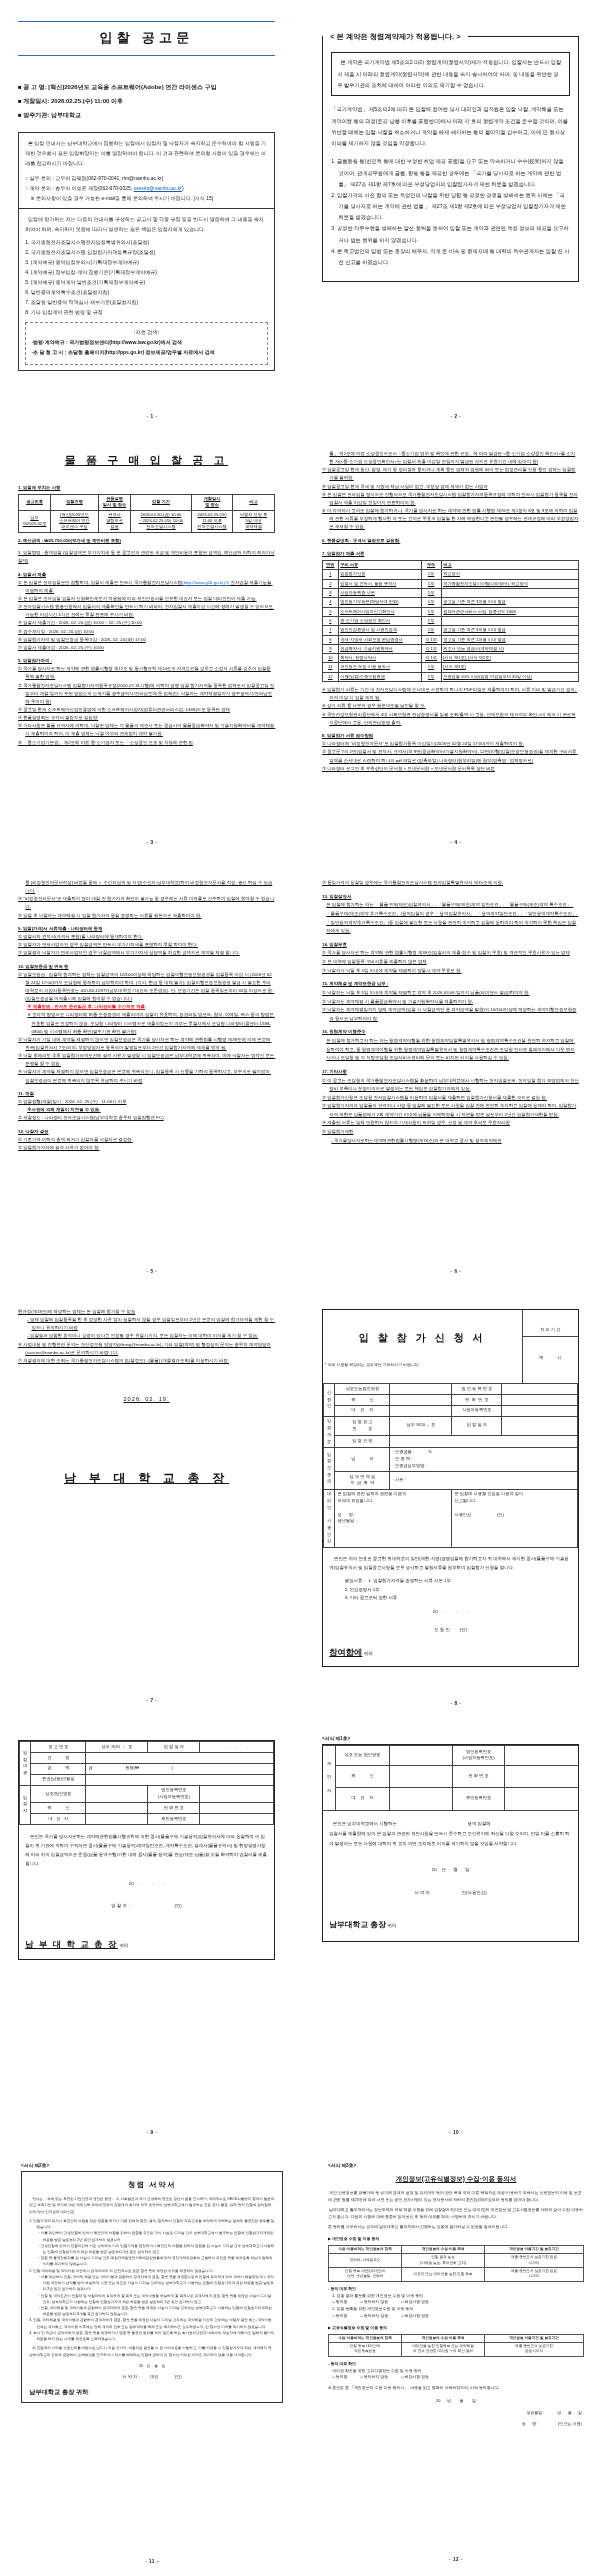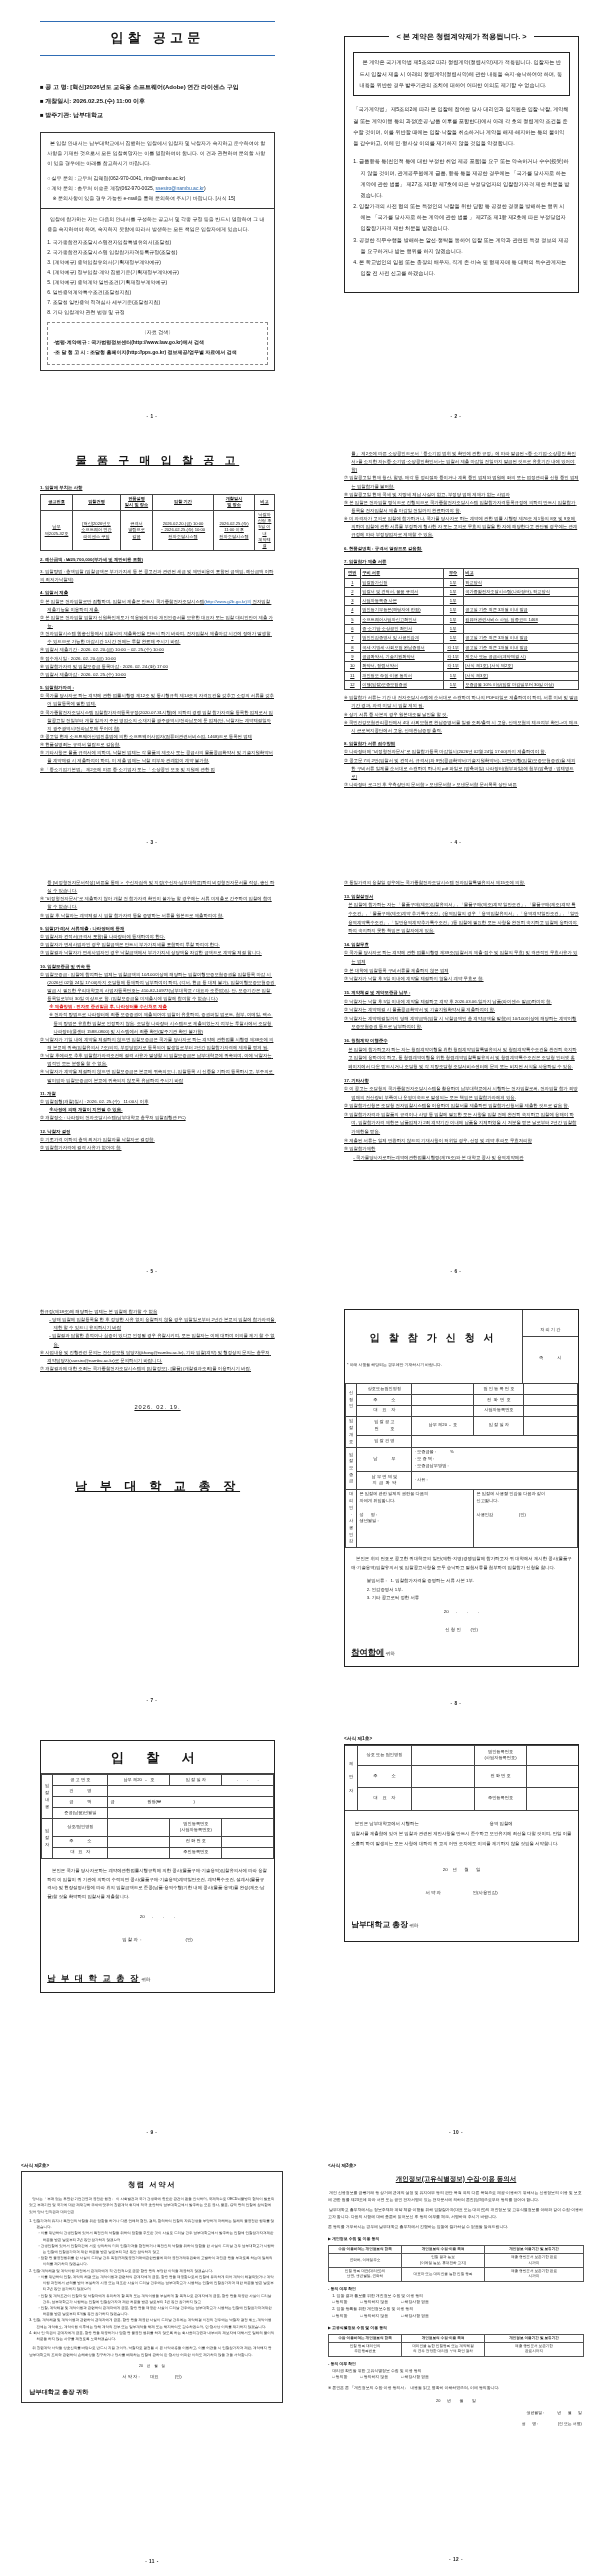--- a/index.html
+++ b/index.html
@@ -1,38 +1,38 @@
 <!DOCTYPE html>
 <html style="font-size:8.3px"><head>
 <meta charset="utf-8">
 <style>
   html,body{margin:0;padding:0;background:#fff;}
   #canvas{width:607px;height:2576px;background:#fff;font-family:"Liberation Sans","DejaVu Sans",sans-serif;color:#151515;}
   .sheet{display:grid;grid-template-columns:304px 304px;}
   .page{position:relative;width:304px;height:429px;overflow:hidden;background:#fff;}
-  .inner{padding:21px 29px 0 40px;}
+  .inner{padding:21px 29px 0 18px;}
   .ln,.pre{white-space:pre-wrap;}
   .lines .ln{padding-left:7.3px;text-indent:-7.3px;}
   .lines .ln.sub{padding-left:13.5px;text-indent:-4.2px;}
   .c{text-align:center;}
   .b{font-weight:bold;}
   .u{text-decoration:underline;}
   .pg-num{position:absolute;bottom:10.4px;left:0;width:100%;text-align:center;font-size:4.7px;font-weight:bold;letter-spacing:0.5px;}
   .link{color:#1f5fa8;text-decoration:underline;}
   .red{color:#e02020;font-weight:bold;text-decoration:underline;}
   
   .p1-rule{height:1px;background:#2f6db5;margin:0;}
   .p1-title{font-size:13px;font-weight:bold;text-align:center;letter-spacing:4.2px;padding:7.3px 0;}
   .p1-bullets{margin-top:24px;font-size:6px;font-weight:bold;line-height:2.4;}
   .p1-box{border:0.8px solid #333;padding:5.2px 6.2px;font-size:5px;line-height:2.0;margin-top:9.4px;}
   .p1-box2{border:0.8px solid #333;border-top:none;padding:5.2px 6.2px;font-size:5px;line-height:2.0;}
   .dashed{border:0.5px dashed #888;margin-top:5.2px;padding:4.2px 5.2px 6.2px;}
   
   .p2box{position:relative;border:1px solid #222;margin-top:14.6px;padding:15.6px 8.3px 12.5px;}
-  .p2head{position:absolute;top:-5.7px;left:0;width:100%;text-align:center;}
+  .p2head{position:absolute;top:-5.7px;left:0;width:100%;text-align:left;}
   .p2head span{display:inline-block;background:#fff;padding:0 7.3px;font-size:7.3px;font-weight:bold;}
   .p2 .bodytxt{font-size:5.2px;line-height:2.15;}
   .p2 .innerbox{border:0.8px solid #222;padding:4.2px 5.2px;margin-bottom:8.3px;}
   
   .doc{font-size:4.4px;line-height:1.85;text-decoration:underline;}
   .sec-h{font-weight:bold;margin-top:5.2px;}
   table.doc-table{width:100%;border-collapse:collapse;table-layout:fixed;margin:2.1px 0 4.2px;}
   table.doc-table td{border:0.5px solid #444;padding:1px 1.6px;font-size:4.2px;line-height:1.5;text-align:center;vertical-align:middle;white-space:pre-line;}
   table.doc-table tr:first-child td{font-weight:bold;}
   table.doc-table.left-col2 td:nth-child(2){text-align:left;}
@@ -522,21 +522,20 @@
           <div style="margin-top:9.4px"><span class="recipient">참여함에</span> <span style="font-size:4.7px">귀하</span></div>
         </div>
       </div>
     </div>
     <div class="pg-num">- 8 -</div>
   </div>
 
   <div class="page">
     <div class="inner" style="padding-top:24px">
       <div class="formbox">
-        <div class="f-title" style="font-size:13px;letter-spacing:9.4px;padding:8.3px 0 6.2px;border-bottom:0.5px solid #444">입      찰      서</div>
         <table class="form">
           <colgroup>
                 <col style="width:11.4px">
                 <col style="width:55px">
                 <col style="width:62px">
                 <col style="width:52px">
                 <col>
               </colgroup>
           <tbody>
                 <tr>

